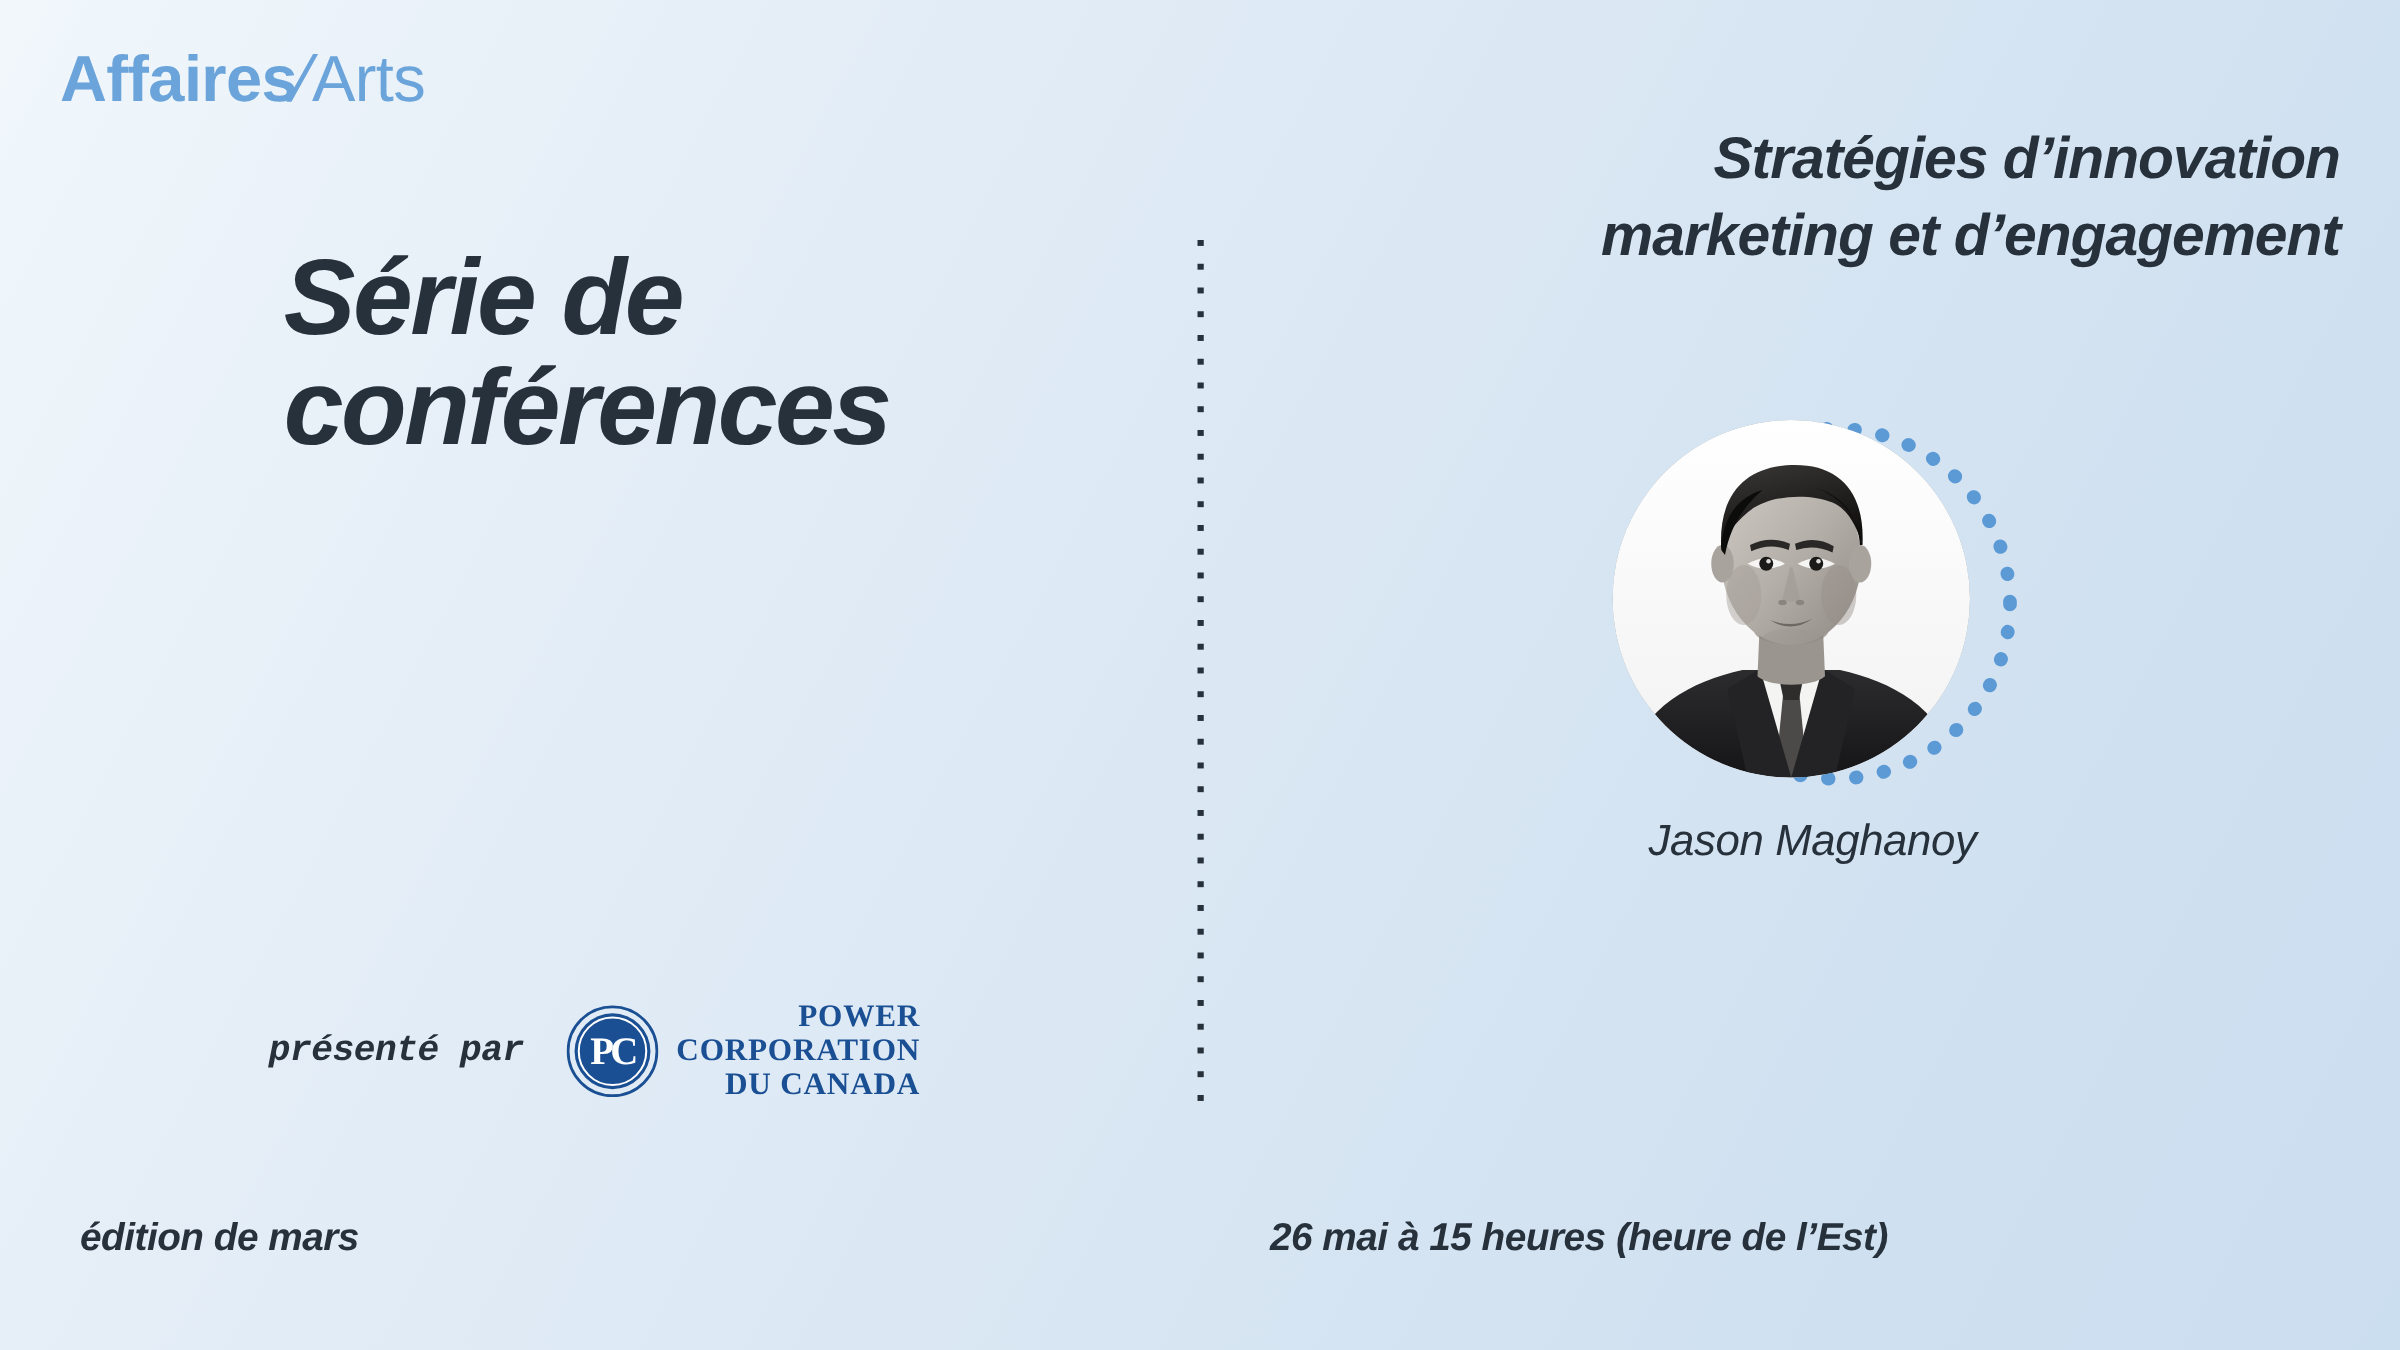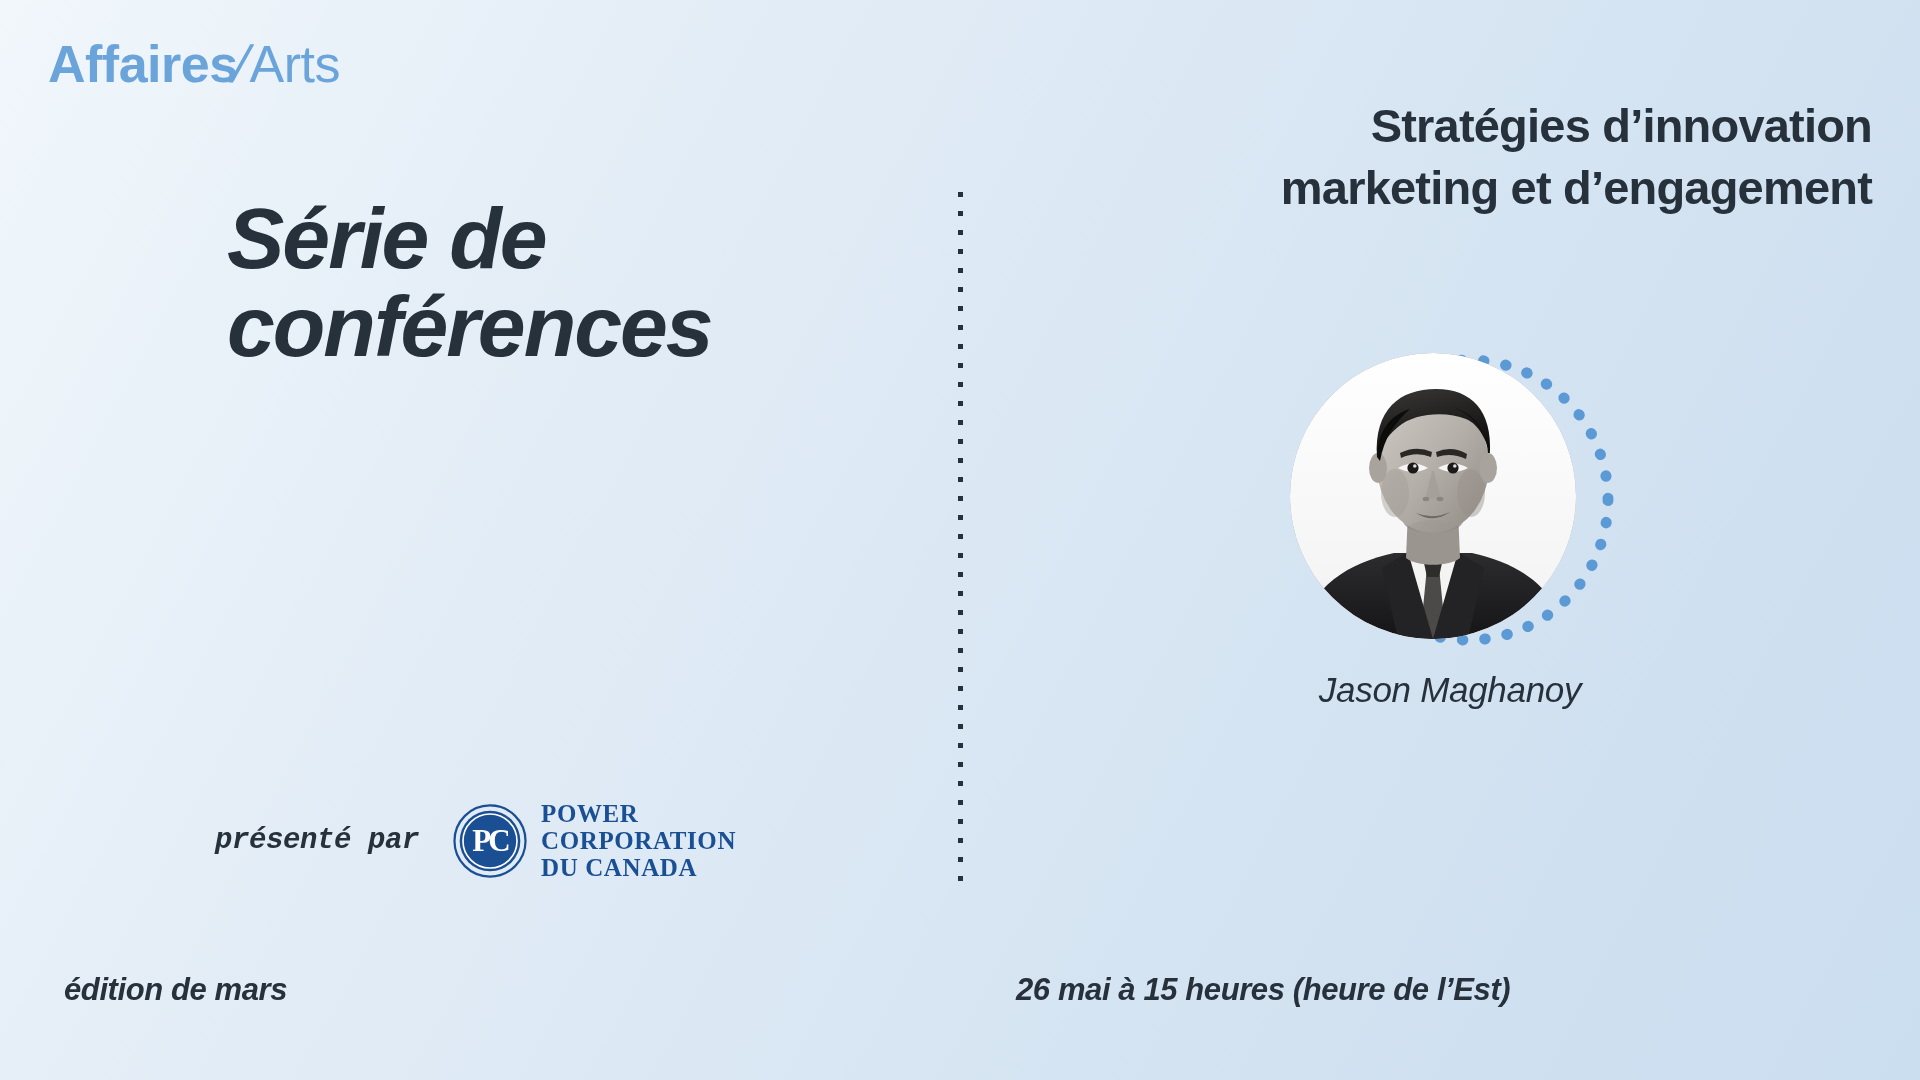--- a/index.html
+++ b/index.html
@@ -106,20 +106,21 @@
     gap: 14px;
   }
   .pcc-emblem { width: 74px; height: 74px; flex: none; }
   .pcc-wordmark {
     font-family: "Liberation Serif", "DejaVu Serif", serif;
     color: #1a4f93;
     font-size: 25px;
     font-weight: 700;
     line-height: 1.08;
     letter-spacing: 0.6px;
+    text-align: right;
   }
   .pcc-wordmark span { display: block; white-space: nowrap; }
 
   .edition-label {
     position: absolute;
     left: 52px;
     top: 972px;
     font-size: 31px;
     font-weight: 700;
     font-style: italic;
@@ -145,30 +146,31 @@
   
 
   .talk-title {
     position: absolute;
     right: 48px;
     top: 95px;
     width: 880px;
     text-align: right;
     font-size: 47px;
     font-weight: 700;
+    font-style: italic;
     line-height: 1.32;
     letter-spacing: -0.8px;
     color: #27313c;
   }
   .talk-title .tline { display: block; }
 
   .speaker-block {
     position: absolute;
     left: 1290px;
-    top: 345px;
+    top: 328px;
     width: 330px;
   }
 
   .portrait-wrap {
     position: relative;
     width: 310px;
     height: 310px;
   }
 
   .dotted-ring {

